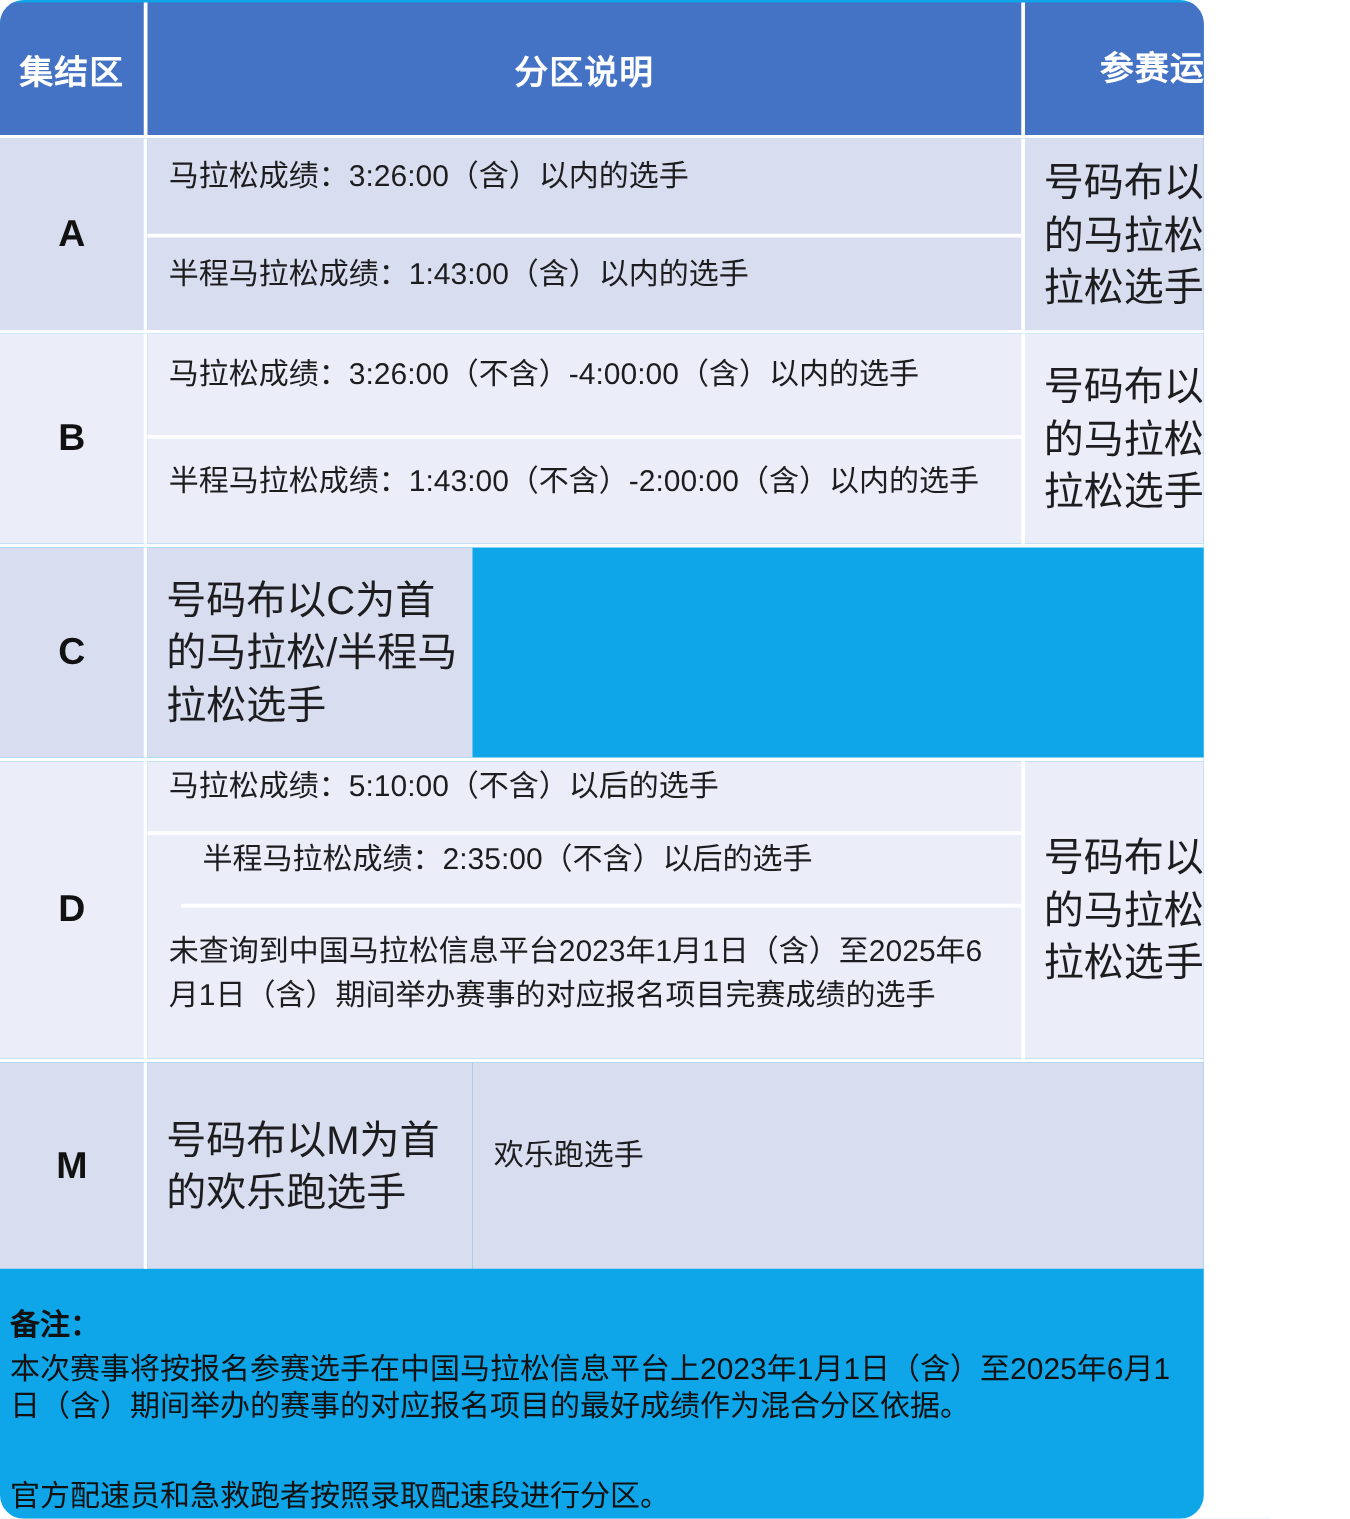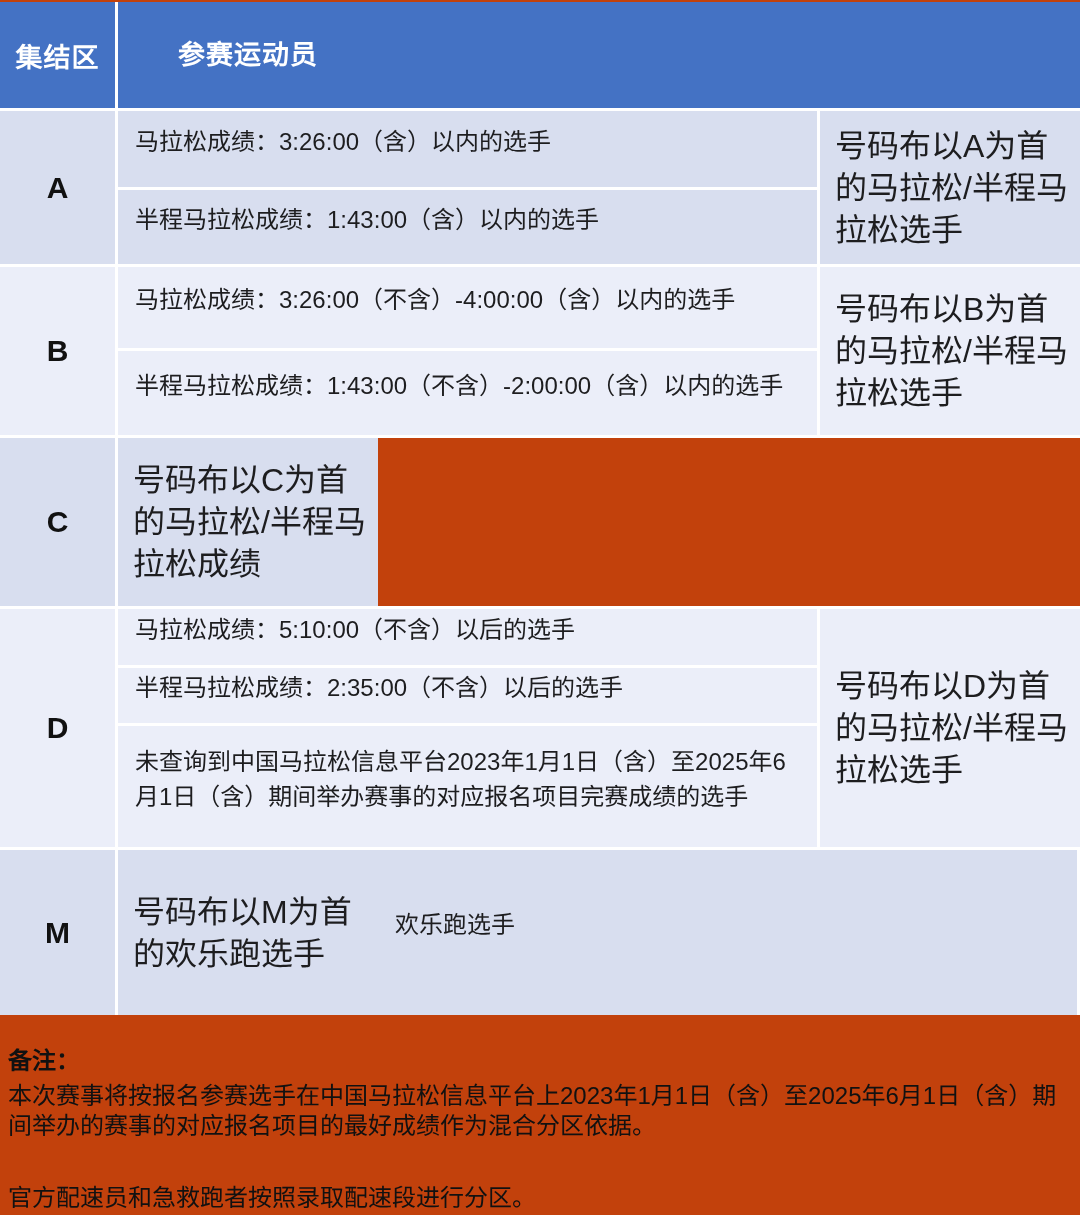--- a/index.html
+++ b/index.html
@@ -11,21 +11,21 @@
   }
   * { box-sizing: border-box; }
   html, body {
     margin: 0;
     padding: 0;
     background: #ffffff;
     width: 1080px;
     font-family: "Liberation Sans", "DejaVu Sans", sans-serif;
     color: var(--ink);
   }
-  .page { width: 1080px; height: 1215px; background: #c2410c; overflow: hidden; }
+  .page { width: 963px; height: 1215px; background: #0ea5e9; overflow: hidden; border-radius: 19px; }
 
   .tbl { width: 1080px; margin-top: 2px; }
   .tr { display: flex; width: 100%; border-bottom: 3px solid var(--divider); }
   .tr:last-child { border-bottom: none; }
 
   .c1 {
     width: 118px; flex: none;
     border-right: 3px solid var(--divider);
     display: flex; align-items: center; justify-content: center;
   }
@@ -54,37 +54,38 @@
     display: flex; align-items: center;
     padding: 8px 26px 24px 17px;
     border-bottom: 3px solid var(--divider);
     font-size: 24px; line-height: 35px;
   }
   .sub:last-child { border-bottom: none; flex: 1; }
 
   .row-a { height: 156px; } .row-a .s0 { height: 79px; }
   .row-b { height: 171px; } .row-b .s0 { height: 84px; }
   .row-c { height: 171px; } .row-c .s0 { height: 84px; }
-  .row-d { height: 241px; } .row-d .s0 { height: 59px; } .row-d .s1 { height: 58px; }
+  .row-d { height: 241px; } .row-d .s0 { height: 59px; } .row-d .s1 { height: 58px; margin-left: 27px; }
   .row-m { height: 165px; }
 
   .notes { margin: 26px 12px 0 8px; font-size: 24px; color: #111; }
   .notes-label { font-weight: bold; line-height: 40px; }
   .notes p { margin: 0; line-height: 30px; max-width: 1062px; }
   .notes p.second { margin-top: 42px; }
 </style>
 </head>
 <body>
 
 <div class="page">
 
   <div class="tbl">
 
     <div class="tr thead">
       <div class="th c1">集结区</div>
+      <div class="th c2">分区说明</div>
       <div class="th c3">参赛运动员</div>
     </div>
 
     <div class="tr row-a band-dark">
       <div class="td c1 zone">A</div>
       <div class="td c2 subs">
         <div class="sub s0">马拉松成绩：3:26:00（含）以内的选手</div>
         <div class="sub s1">半程马拉松成绩：1:43:00（含）以内的选手</div>
       </div>
       <div class="td c3">号码布以A为首的马拉松/半程马拉松选手</div>
@@ -94,21 +95,21 @@
       <div class="td c1 zone">B</div>
       <div class="td c2 subs">
         <div class="sub s0">马拉松成绩：3:26:00（不含）-4:00:00（含）以内的选手</div>
         <div class="sub s1">半程马拉松成绩：1:43:00（不含）-2:00:00（含）以内的选手</div>
       </div>
       <div class="td c3">号码布以B为首的马拉松/半程马拉松选手</div>
     </div>
 
     <div class="tr row-c band-dark">
       <div class="td c1 zone">C</div>
-      <div class="td c3">号码布以C为首的马拉松/半程马拉松成绩</div>
+      <div class="td c3">号码布以C为首的马拉松/半程马拉松选手</div>
     </div>
 
     <div class="tr row-d band-light">
       <div class="td c1 zone">D</div>
       <div class="td c2 subs">
         <div class="sub s0">马拉松成绩：5:10:00（不含）以后的选手</div>
         <div class="sub s1">半程马拉松成绩：2:35:00（不含）以后的选手</div>
         <div class="sub s2">未查询到中国马拉松信息平台2023年1月1日（含）至2025年6月1日（含）期间举办赛事的对应报名项目完赛成绩的选手</div>
       </div>
       <div class="td c3">号码布以D为首的马拉松/半程马拉松选手</div>

